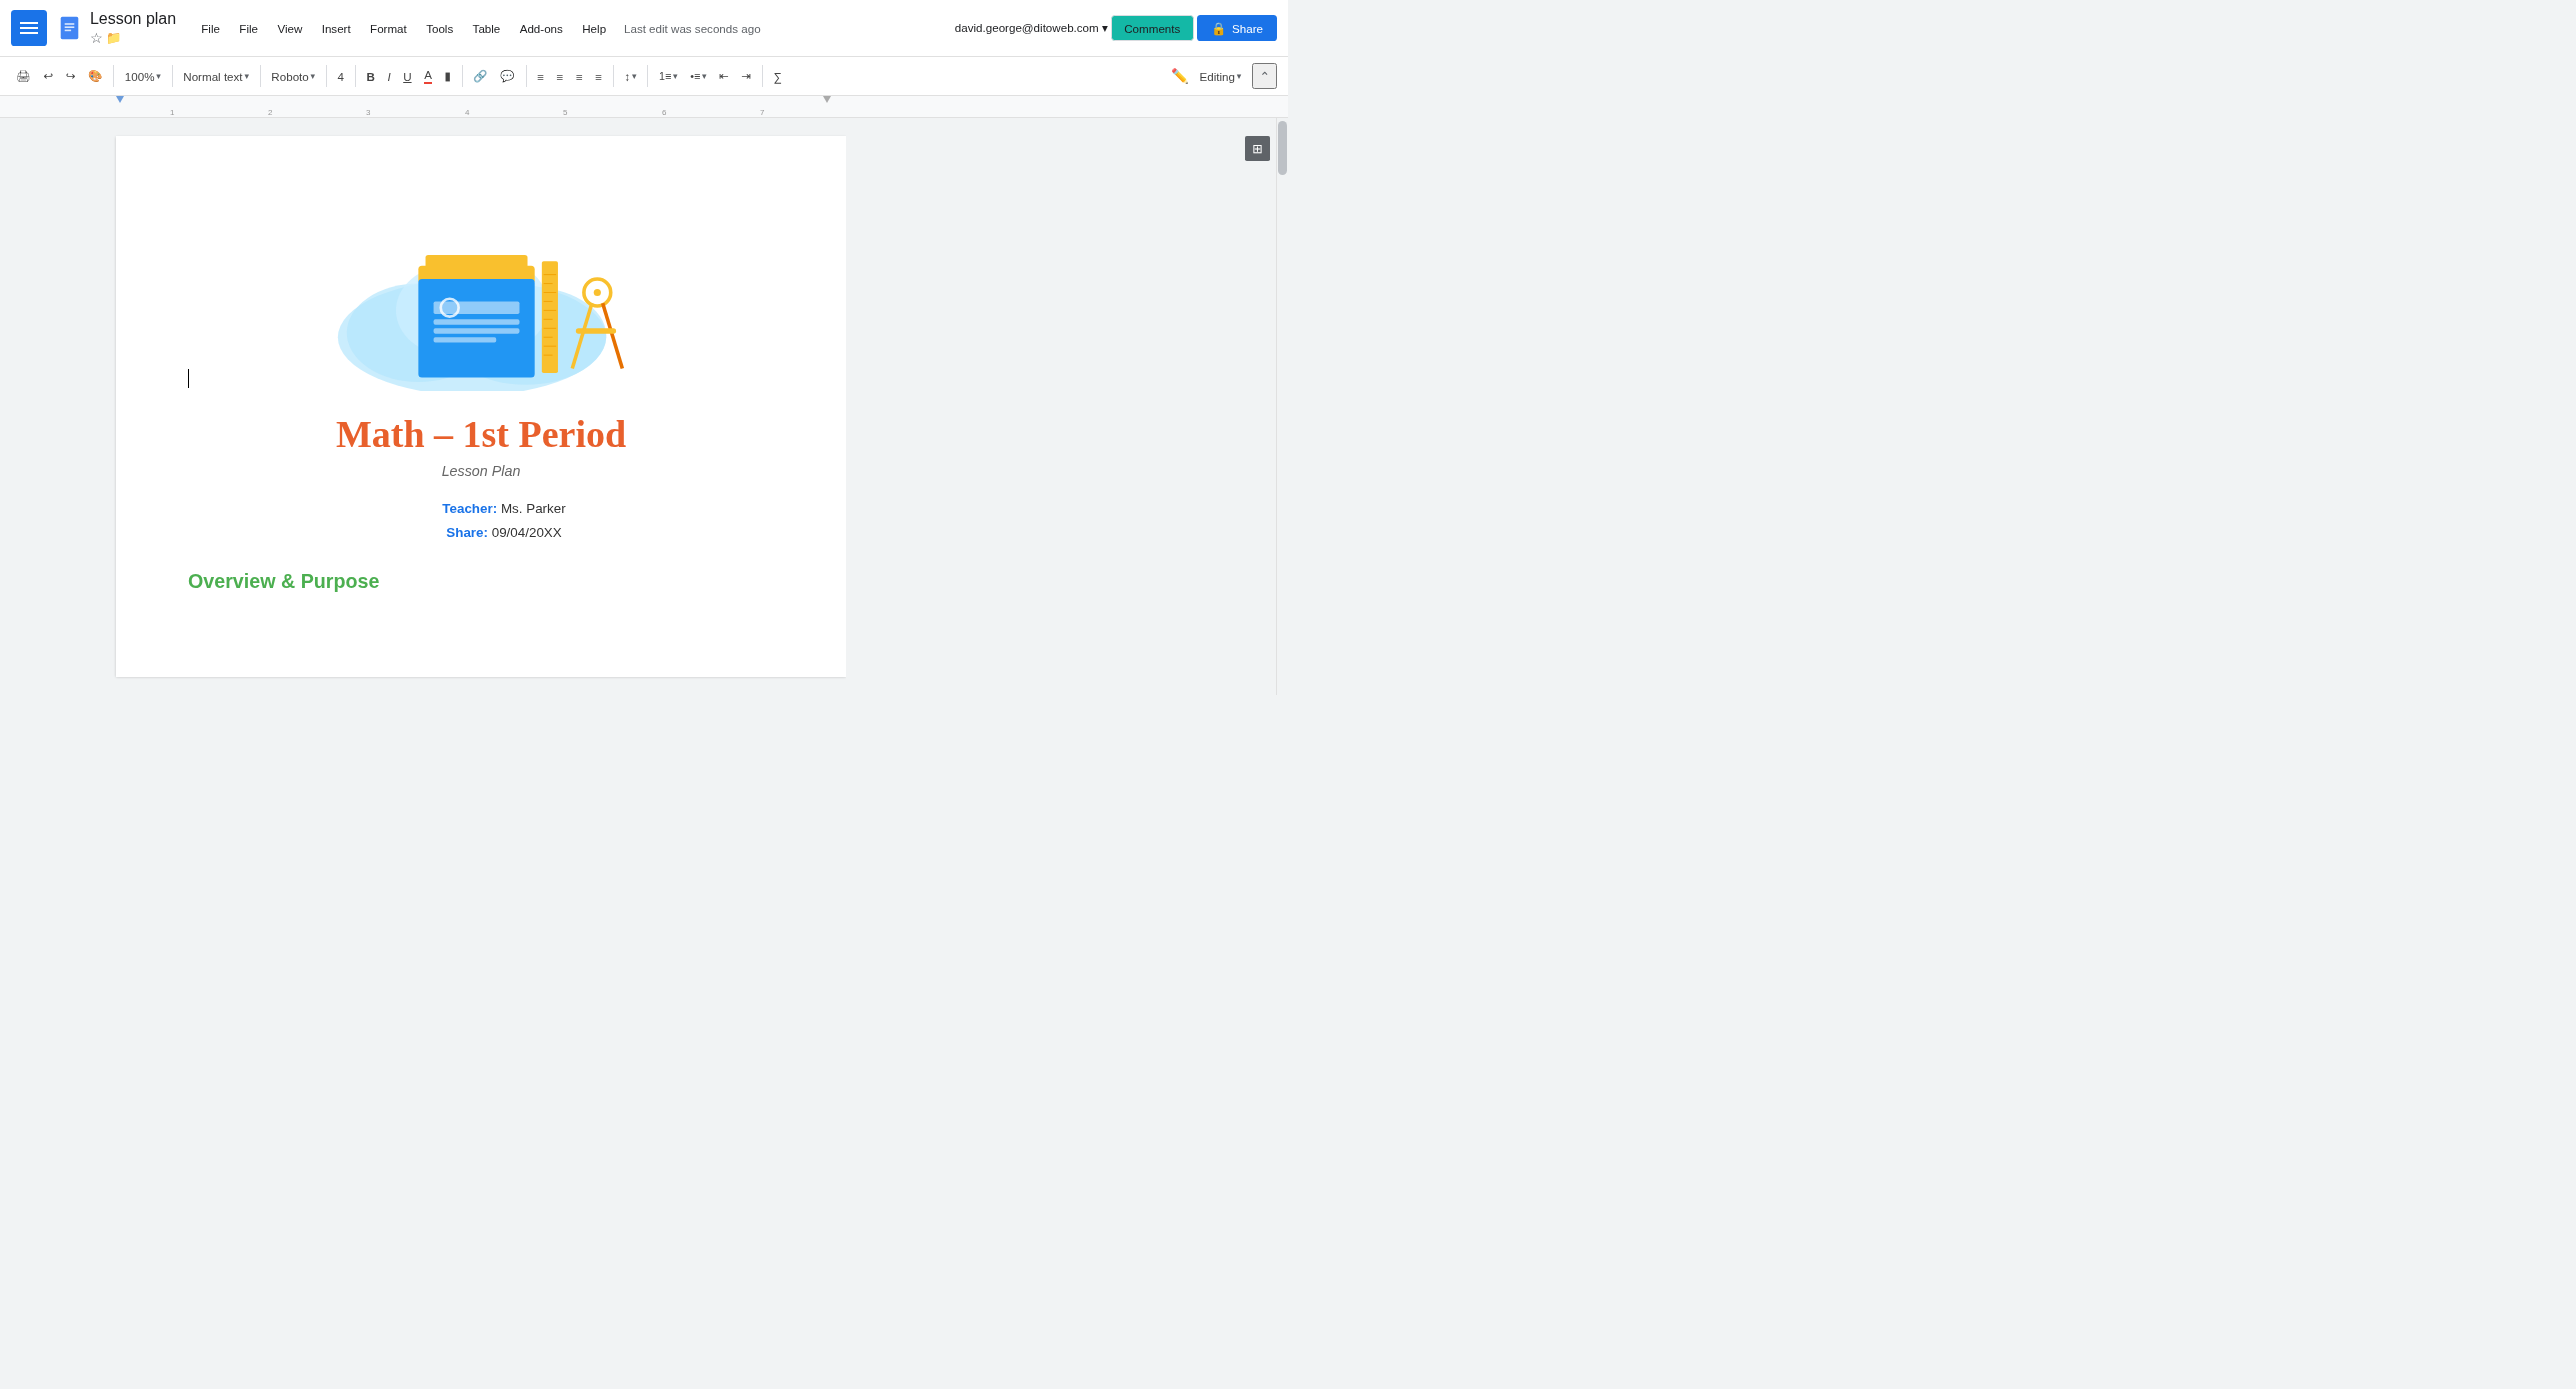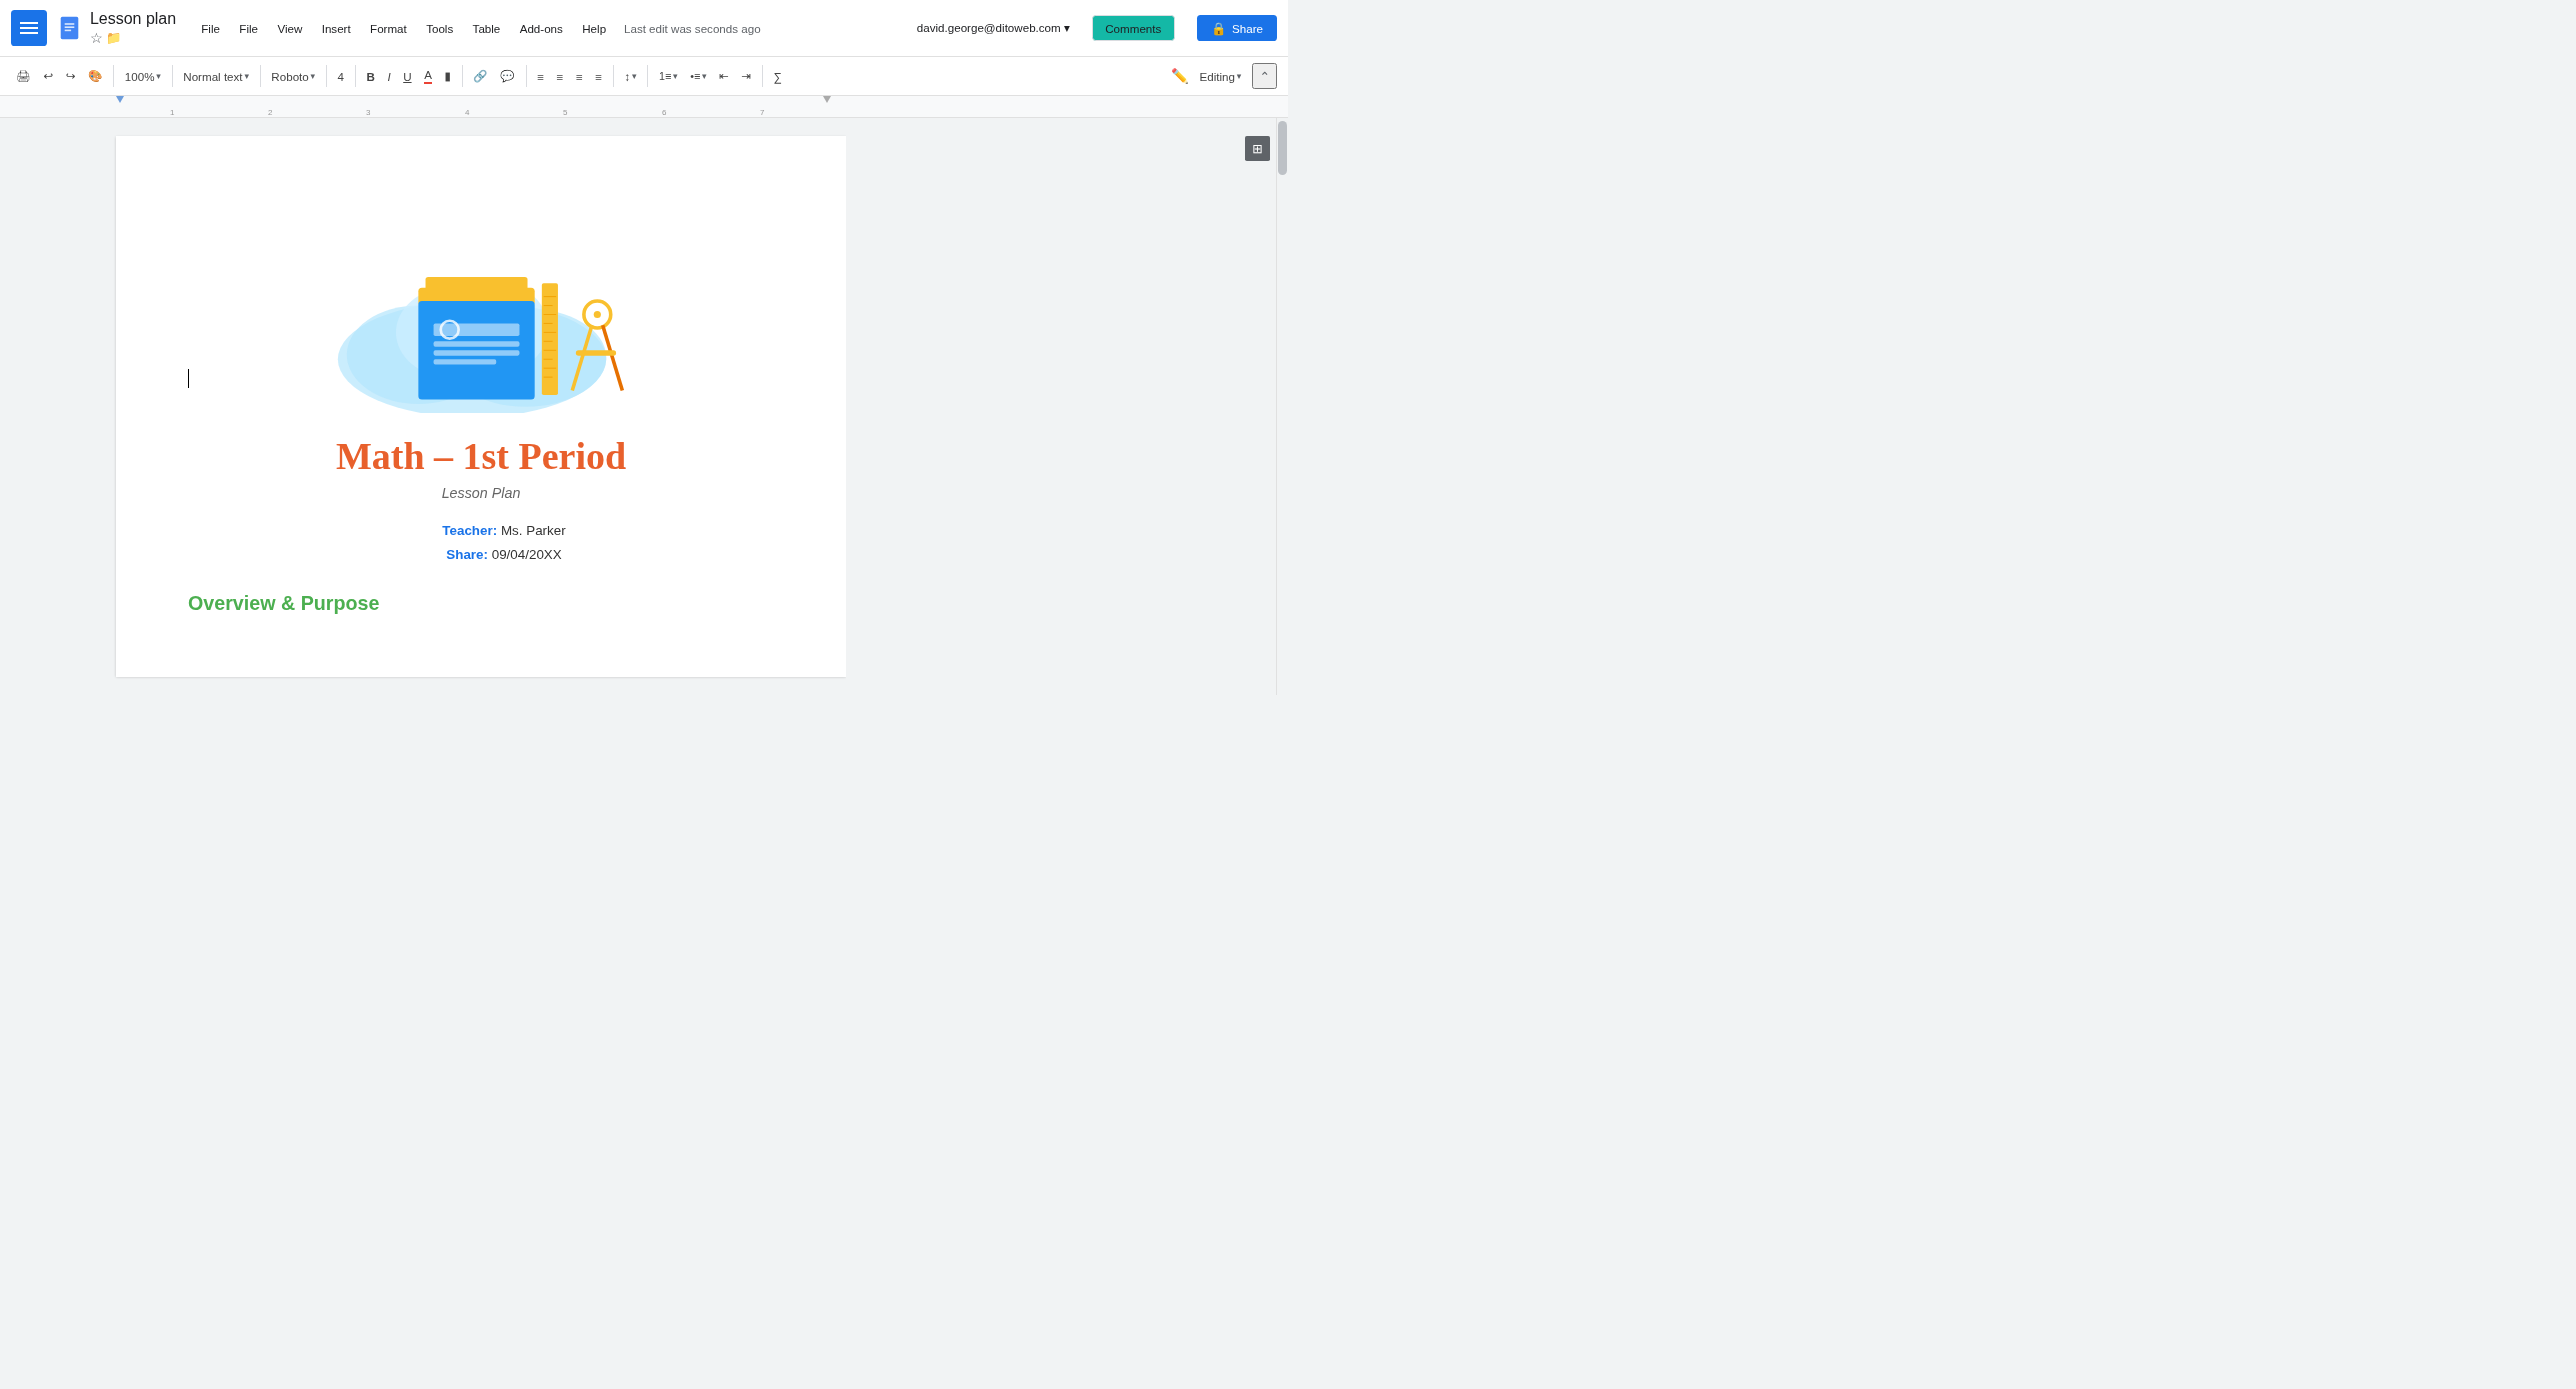--- a/index.html
+++ b/index.html
@@ -46,21 +46,21 @@
       display: flex; align-items: center; gap: 5px; margin-left: 3.6px;
     }
     .menu-item {
       font-size: 11.6px; color: #202124; padding: 3.6px 7.2px;
       cursor: pointer; border-radius: 3.6px;
     }
 
     #save-status { font-size: 11.6px; color: #5f6368; margin-left: 10.7px; white-space: nowrap; }
 
     #top-right {
-      margin-left: auto; display: flex; align-items: center; gap: 22px;
+      margin-left: auto; display: flex; align-items: center; gap: 3px;
     }
     #user-email { font-size: 11.6px; color: #202124; cursor: pointer; }
     #comments-btn {
       padding: 5.4px 12.5px; font-size: 11.6px; border: 0.9px solid #dadce0;
       background: #14b8a6; border-radius: 3.6px; cursor: pointer; color: #202124;
     }
     #share-btn {
       padding: 5.4px 14.3px; font-size: 11.6px; background: #1a73e8;
       color: #fff; border: none; border-radius: 3.6px; cursor: pointer;
       display: flex; align-items: center; gap: 5.4px; font-weight: 500;
@@ -112,21 +112,21 @@
     }
 
     
     #main {
       display: flex; height: calc(695px - 57px - 39px - 21.5px);
       overflow: hidden; background: #f1f3f4;
     }
     #left-margin { width: 116px; background: #f1f3f4; flex-shrink: 0; }
     #doc-page {
       width: 730px; background: #fff; margin: 18px auto;
-      padding: 80px 72px; box-shadow: 0 0.9px 2.7px rgba(0,0,0,0.2);
+      padding: 58px 72px; box-shadow: 0 0.9px 2.7px rgba(0,0,0,0.2);
       overflow: hidden; flex-shrink: 0; position: relative;
     }
     #right-area { flex: 1; background: #f1f3f4; position: relative; }
     #scroll-indicator {
       position: absolute; right: 0; top: 0;
       width: 12.5px; height: 100%; background: #f1f3f4;
       border-left: 0.9px solid #e0e0e0;
     }
     #scroll-thumb {
       width: 9px; height: 54px; background: #bdc1c6;

